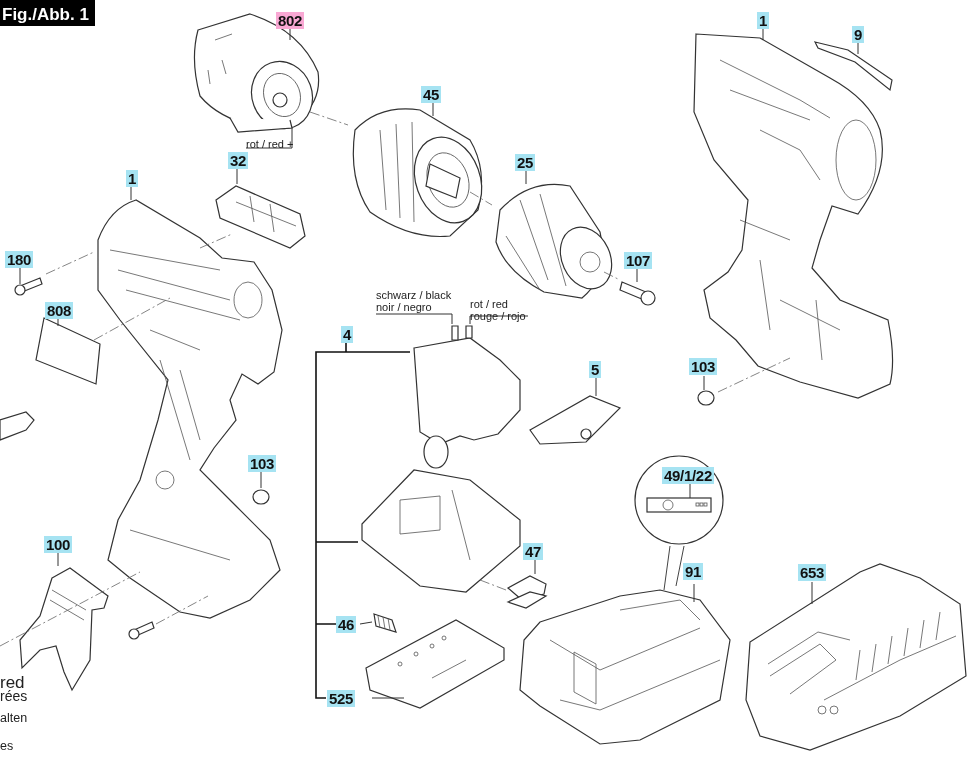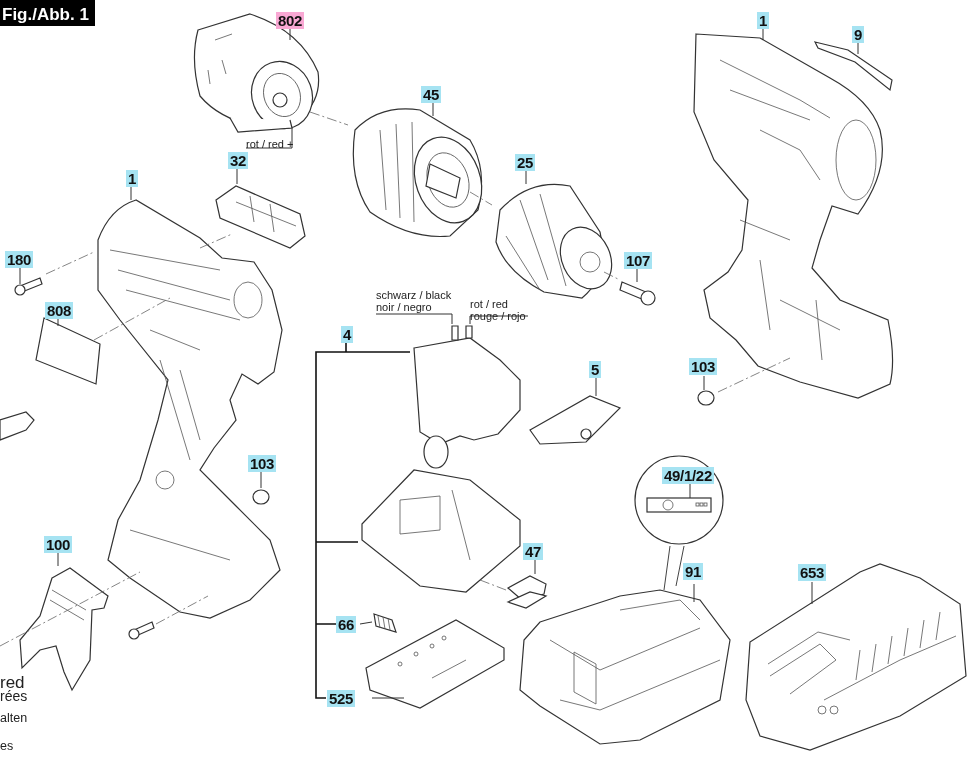--- a/index.html
+++ b/index.html
@@ -208,21 +208,21 @@
   <div class="label" style="left:44px;top:536px">100</div>
 
   <div class="label" style="left:341px;top:326px">4</div>
   <div class="note right" style="left:376px;top:289px;width:80px">schwarz / black</div>
   <div class="note right" style="left:376px;top:301px;width:80px">noir / negro</div>
   <div class="note" style="left:470px;top:298px">rot / red</div>
   <div class="note" style="left:470px;top:310px">rouge / rojo</div>
 
   <div class="label" style="left:589px;top:361px">5</div>
   <div class="label" style="left:523px;top:543px">47</div>
-  <div class="label" style="left:336px;top:616px">66</div>
+  <div class="label" style="left:336px;top:616px">46</div>
   <div class="label" style="left:327px;top:690px">525</div>
 
   <div class="label" style="left:662px;top:467px">49/1/22</div>
   <div class="label" style="left:683px;top:563px">91</div>
   <div class="label" style="left:798px;top:564px">653</div>
 
   <div class="note" style="left:0;top:676px;font-size:17px">red</div>
   <div class="note" style="left:0;top:712px;font-size:12.5px">alten</div>
   <div class="note" style="left:0;top:690px;font-size:14px">rées</div>
   <div class="note" style="left:0;top:740px;font-size:12.5px">es</div>

